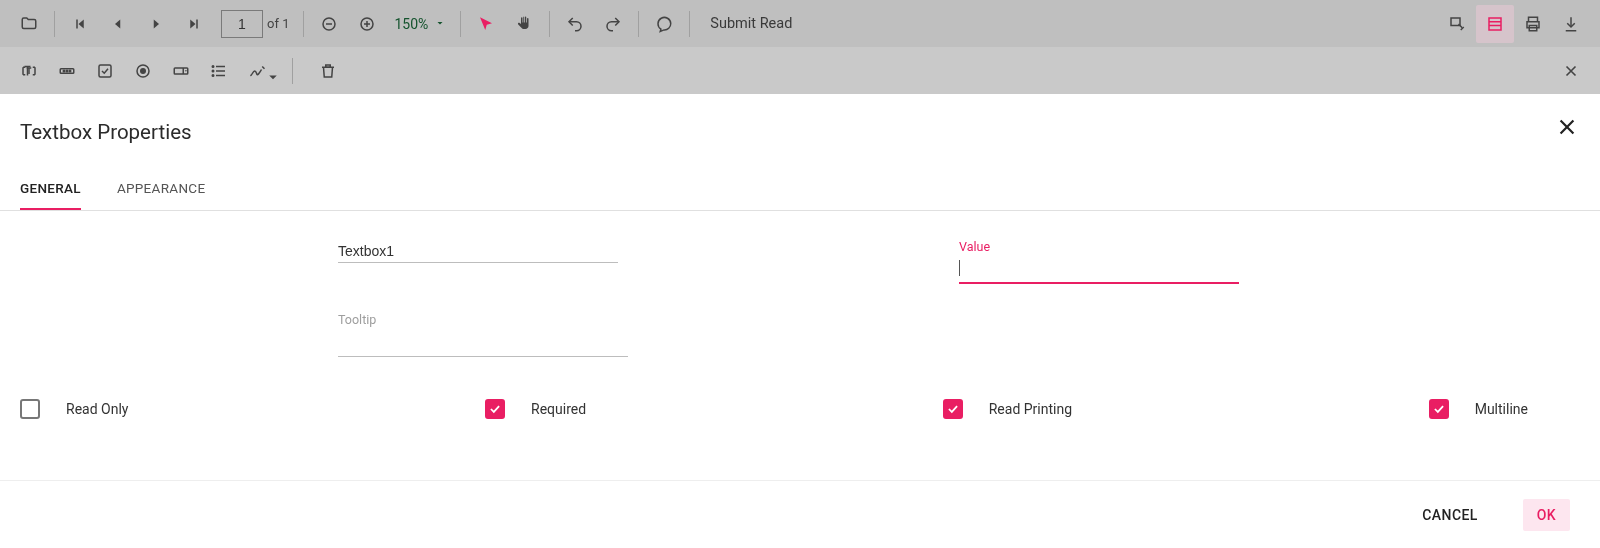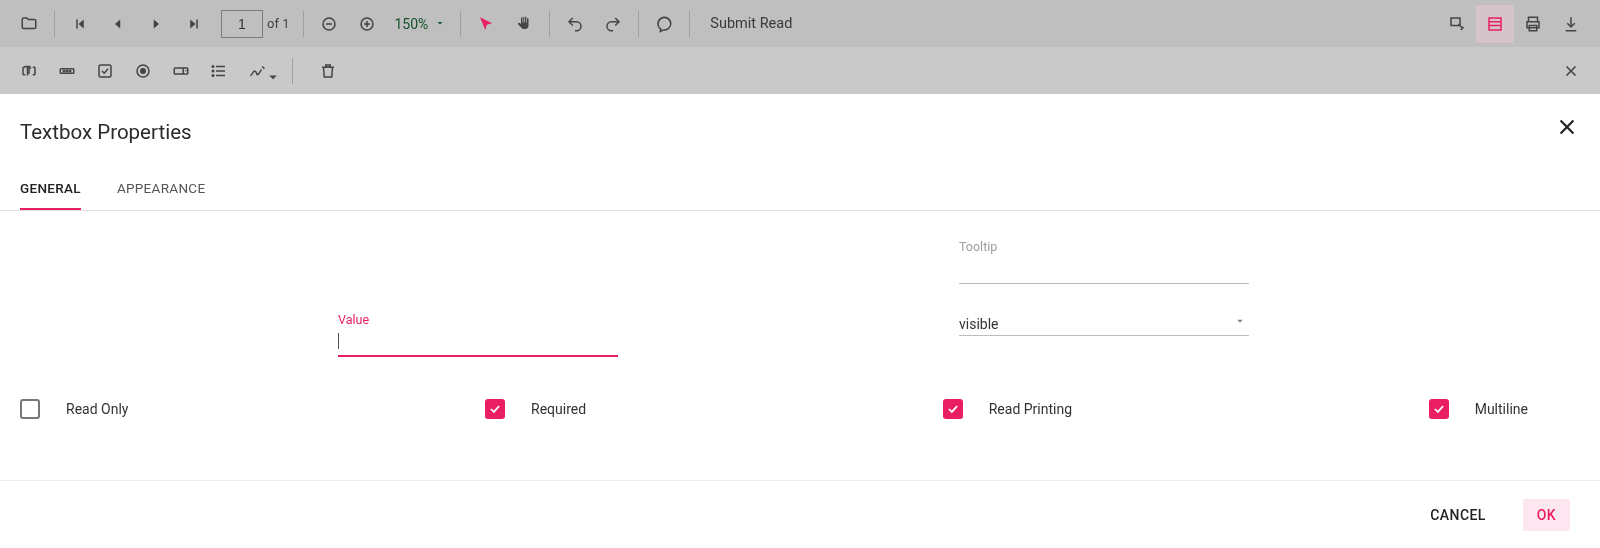--- a/index.html
+++ b/index.html
@@ -234,21 +234,21 @@
   .chk-box svg { width: 14px; height: 14px; }
 
   
   .footer {
     height: 68px;
     border-top: 1px solid #eee;
     display: flex;
     align-items: center;
     justify-content: flex-end;
     padding: 0 30px;
-    gap: 23px;
+    gap: 31px;
   }
   .btn {
     font-size: 14px;
     letter-spacing: 0.4px;
     padding: 8px 14px;
     cursor: pointer;
     border-radius: 2px;
   }
   .btn-cancel { color: #222; font-weight:500; }
   .btn-ok {
@@ -477,43 +477,36 @@
   </div>
 
   <div class="tabs">
     <div class="tab active">GENERAL</div>
     <div class="tab">APPEARANCE</div>
   </div>
 
   <div class="form-grid">
 
     <div class="field">
-    </div>
-
-    <div class="field">
-      <label class="field-label">Tooltip</label>
-      <div class="empty-line"></div>
+      <input class="underline-input" value="Textbox1" style="">
     </div>
 
     <div class="field">
       <label class="field-label accent">Value</label>
       <div class="underline-input accent">
         <div class="cursor-caret"></div>
       </div>
     </div>
 
     <div class="field">
-      <div class="select-wrap">
-        <div class="select-val">visible</div>
-        <span class="caret">
-          <svg viewBox="0 0 24 24" fill="currentColor">
-              <path d="M7 10l5 5 5-5z"></path>
-            </svg>
-        </span>
-      </div>
+      <label class="field-label">Tooltip</label>
+      <div class="empty-line"></div>
+    </div>
+
+    <div class="field">
     </div>
   </div>
 
   <div class="check-row">
     <label class="chk">
       <span class="chk-box"></span>
       <span>Read Only</span>
     </label>
     <label class="chk">
       <span class="chk-box checked">

